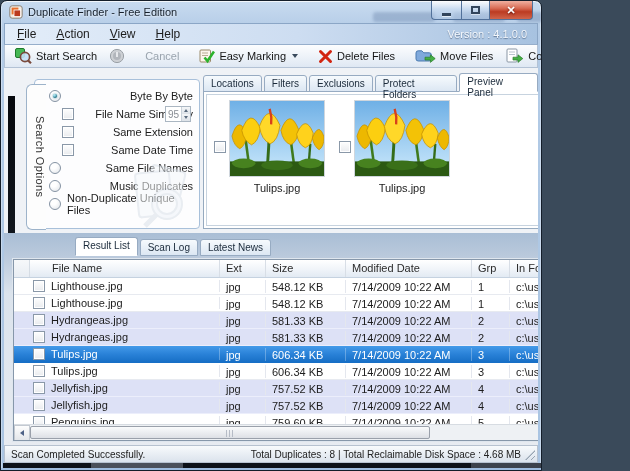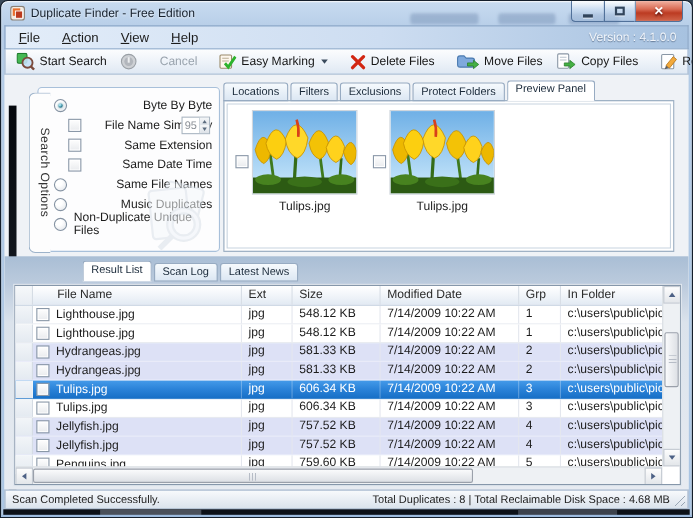--- a/index.html
+++ b/index.html
@@ -1,17 +1,17 @@
 <!DOCTYPE html>
 <html><head>
 <meta charset="utf-8">
 <style>
   * { margin:0; padding:0; box-sizing:border-box; font-family:"Liberation Sans", sans-serif; }
   html,body { background:#3a4a5a; }
-  .window{ position:relative; width:630px; height:471px; border:1px solid #141e2a; border-radius:7px 7px 0 0;
+  .window{ position:relative; width:542px; height:471px; border:1px solid #141e2a; border-radius:7px 7px 0 0;
     background:linear-gradient(180deg,#c8dbf0 0,#b3cbe6 30px,#a9c4e2 100%); overflow:hidden;
     box-shadow:inset 0 1px 0 rgba(255,255,255,.75), inset 1px 0 0 rgba(255,255,255,.35), inset -1px 0 0 rgba(255,255,255,.35); font-size:11px; }
 
   
   .titlebar{ position:absolute; left:0; top:0; right:0; height:22px; display:flex; align-items:center; padding-left:8px; }
   .app-icon{ width:14px; height:14px; margin-right:5px; flex:0 0 auto; }
   .title{ color:#16202c; font-size:11px; text-shadow:0 1px 2px rgba(255,255,255,.8); }
   .blob{ position:absolute; top:11px; height:10px; border-radius:3px; background:rgba(38,70,118,.22); filter:blur(1.5px); }
   .b1{ left:372px; width:62px; } .b2{ left:452px; width:52px; } .b3{ left:516px; width:46px; }
   .winbtns{ position:absolute; right:8px; top:0; display:flex; }
@@ -78,21 +78,21 @@
 
   
   .bottomzone{ position:absolute; left:0; right:0; top:165px; height:212px; background:linear-gradient(180deg,#a9bed5 0,#bccbdd 26px,#dbe3ec 60px,#e7ebf1 100%); }
   .btabs{ position:absolute; left:27px; top:4px; height:19px; display:flex; align-items:flex-end; gap:2px; z-index:2;padding-left:44px; }
   .tablebox{ position:absolute; left:9px; top:26px; width:606px; height:182px; background:#fff; border:1px solid #8697aa; box-shadow:0 0 0 1px #dfe6ee; overflow:hidden; }
 
   .thead{ position:absolute; left:0; top:0; right:16px; height:18px; display:flex; background:linear-gradient(180deg,#fff 0,#f0f4f9 55%,#e2eaf3 100%); border-bottom:1px solid #c5d2e0; z-index:3; }
   .hc{ border-right:1px solid #d8dee6; color:#2b2b2b; font-size:11px; padding:2px 0 0 6px; white-space:nowrap; overflow:hidden; }
   .hc.name{ padding-left:22px; }
   .tbody{ position:absolute; left:0; top:18px; right:16px; bottom:0; overflow:hidden; }
-  .trow{ display:flex; height:17px; background:#fff; border-bottom:1px solid #e7eaf0; cursor:pointer; }
+  .trow{ display:flex; height:17px; background:#fff; border-bottom:1px solid #e7eaf0; cursor:pointer;align-items:center; }
   .trow.alt{ background:#dde1f6; border-bottom-color:#eceefb; }
   .trow.selected{ background:linear-gradient(180deg,#449ae9 0,#2a82d8 50%,#176fc6 100%); border-bottom-color:#176fc6; }
   .trow.selected .c{ color:#fff; border-right-color:rgba(255,255,255,.28); }
   .c{ color:#1c1c1c; font-size:11px; padding:1px 0 0 6px; border-right:1px solid #e4e7ee; white-space:nowrap; overflow:hidden; }
   .ind{ width:16px; flex:0 0 auto; background:linear-gradient(180deg,#f6f8fa,#e8edf3); border-right:1px solid #d5dce4; padding:0; }
   .trow .ind{ background:linear-gradient(180deg,#f2f5f8,#e4eaf1); }
   .name{ width:190px; flex:0 0 auto; } .ext{ width:46px; flex:0 0 auto; } .size{ width:80px; flex:0 0 auto; }
   .date{ width:126px; flex:0 0 auto; } .grp{ width:38px; flex:0 0 auto; } .folder{ flex:1; border-right:none; }
   .trow .name{ display:flex; align-items:center; gap:6px; padding:0 0 0 3px; }
 

